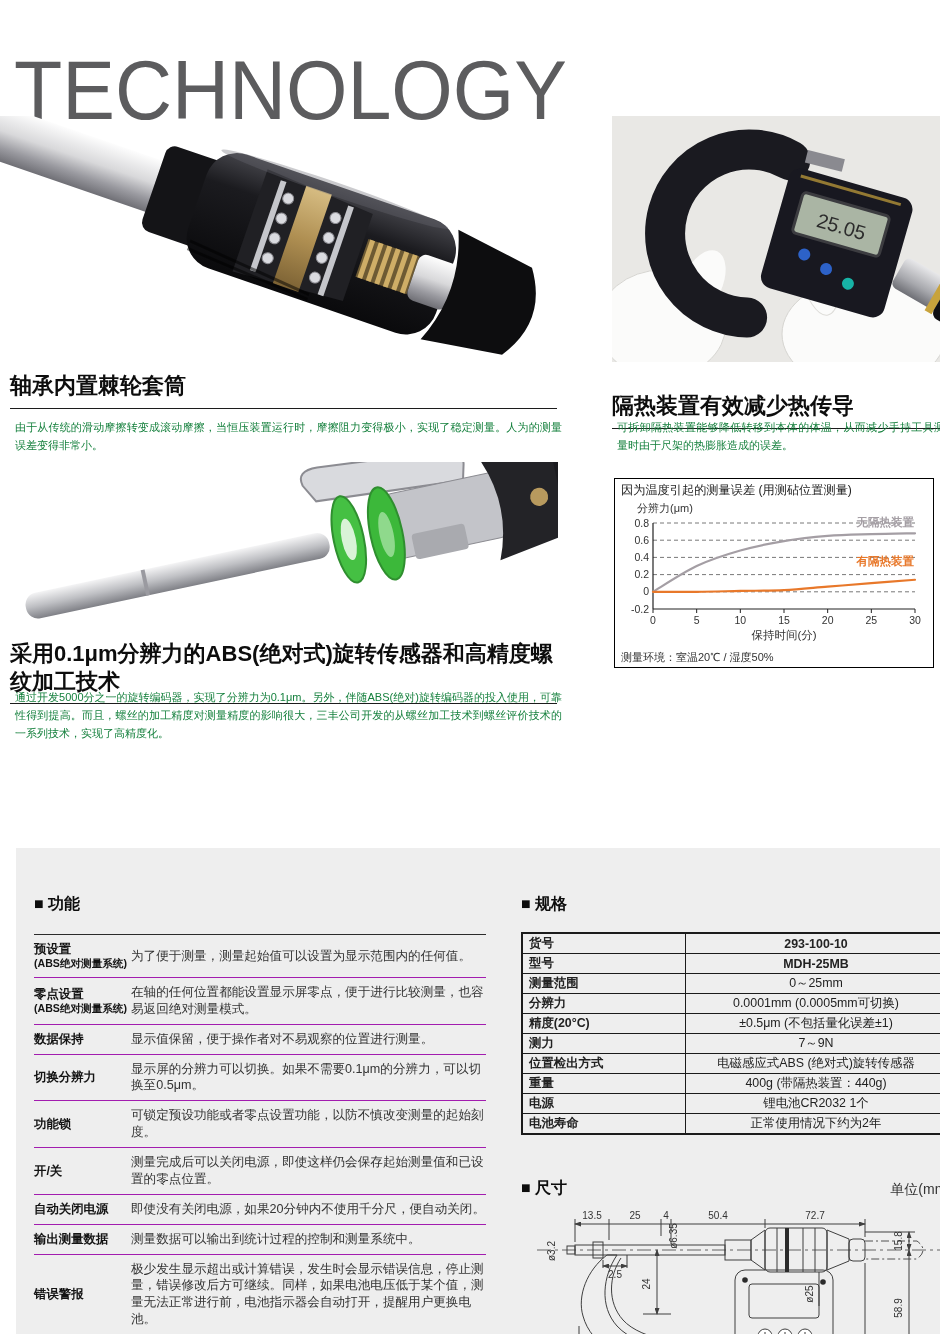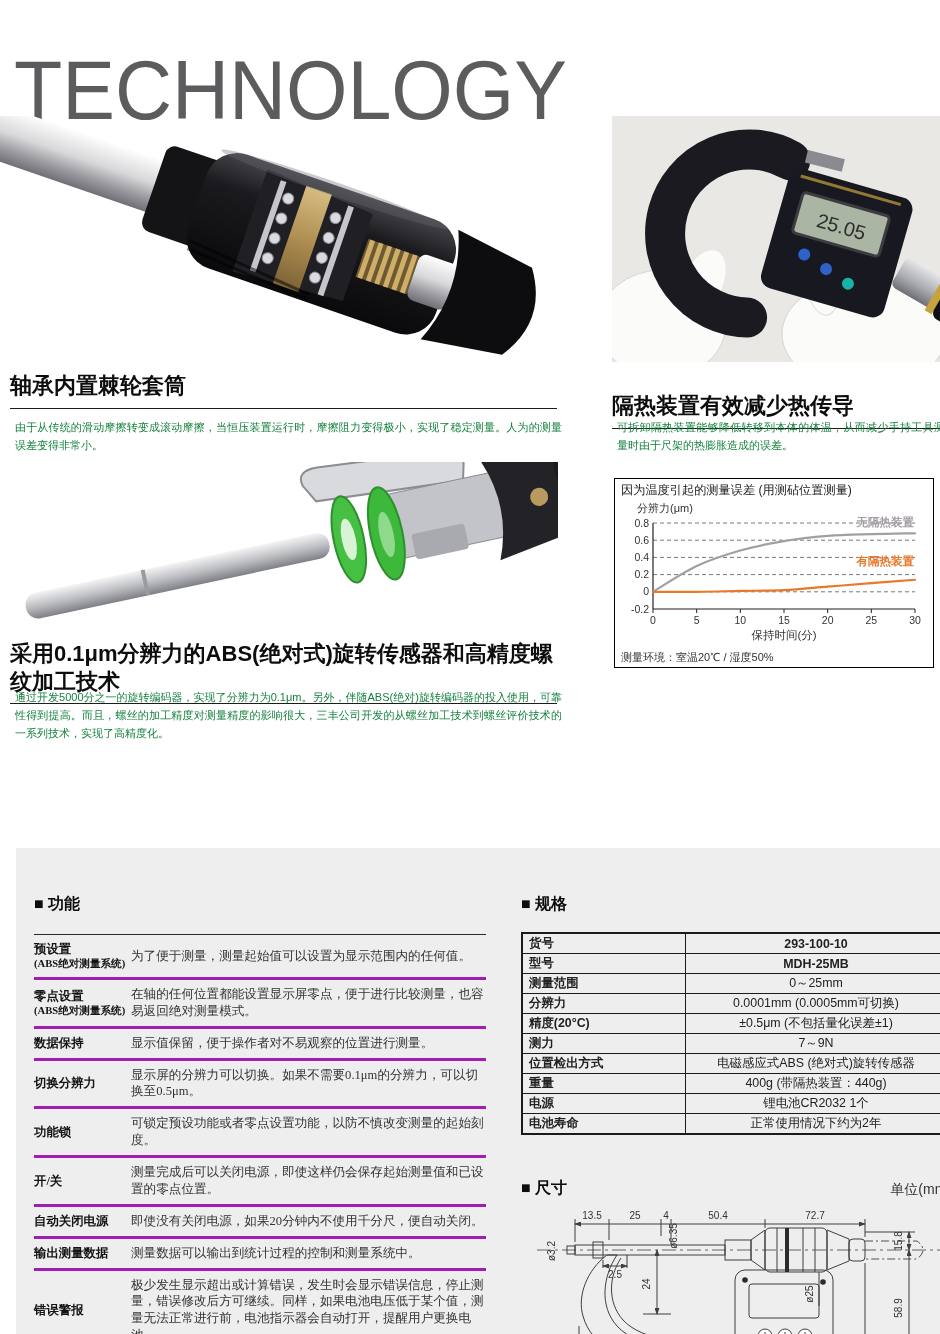--- a/index.html
+++ b/index.html
@@ -13,21 +13,21 @@
   .sechead{font-size:22px;font-weight:700;color:#0d0d0d;margin:0;
            padding-bottom:8px;border-bottom:1px solid #1c1c1c;line-height:1.25;}
   .para{font-size:11px;line-height:1.62;color:#15803d;margin:5px;text-align:justify;}
   
   .chartbox{border:1px solid #000;background:#fff;}
   
   .gray{left:16px;top:800px;width:940px;height:534px;background:#eeeeee;margin-top:48px;}
   .blockhead{font-size:16px;font-weight:700;color:#0d0d0d;margin:0;}
   
   table.func{border-collapse:collapse;width:452px;border-top:1px solid #2b2b2b;}
-  table.func td{border-bottom:3px solid #a21caf;padding:6px 0;vertical-align:middle;font-family:Liberation Serif, serif;}
+  table.func td{border-bottom:1px solid #a21caf;padding:6px 0;vertical-align:middle;}
   td.fl{width:97px;padding-right:8px;font-weight:700;font-size:12.4px;color:#141414;line-height:1.3;}
   td.fl .sub{font-weight:700;font-size:10.6px;}
   td.fd{font-size:12.6px;color:#333;line-height:1.34;}
   
   table.spec{border-collapse:collapse;width:427px;border:2px solid #1b1b1b;background:transparent;}
   table.spec td{border:1px solid #1b1b1b;font-size:12.4px;padding:1px 6px;height:16.5px;color:#222;}
   td.sl{font-weight:700;width:150px;color:#101010;}
   td.sv{text-align:center;}
   td.sv.b{font-weight:700;}
   

